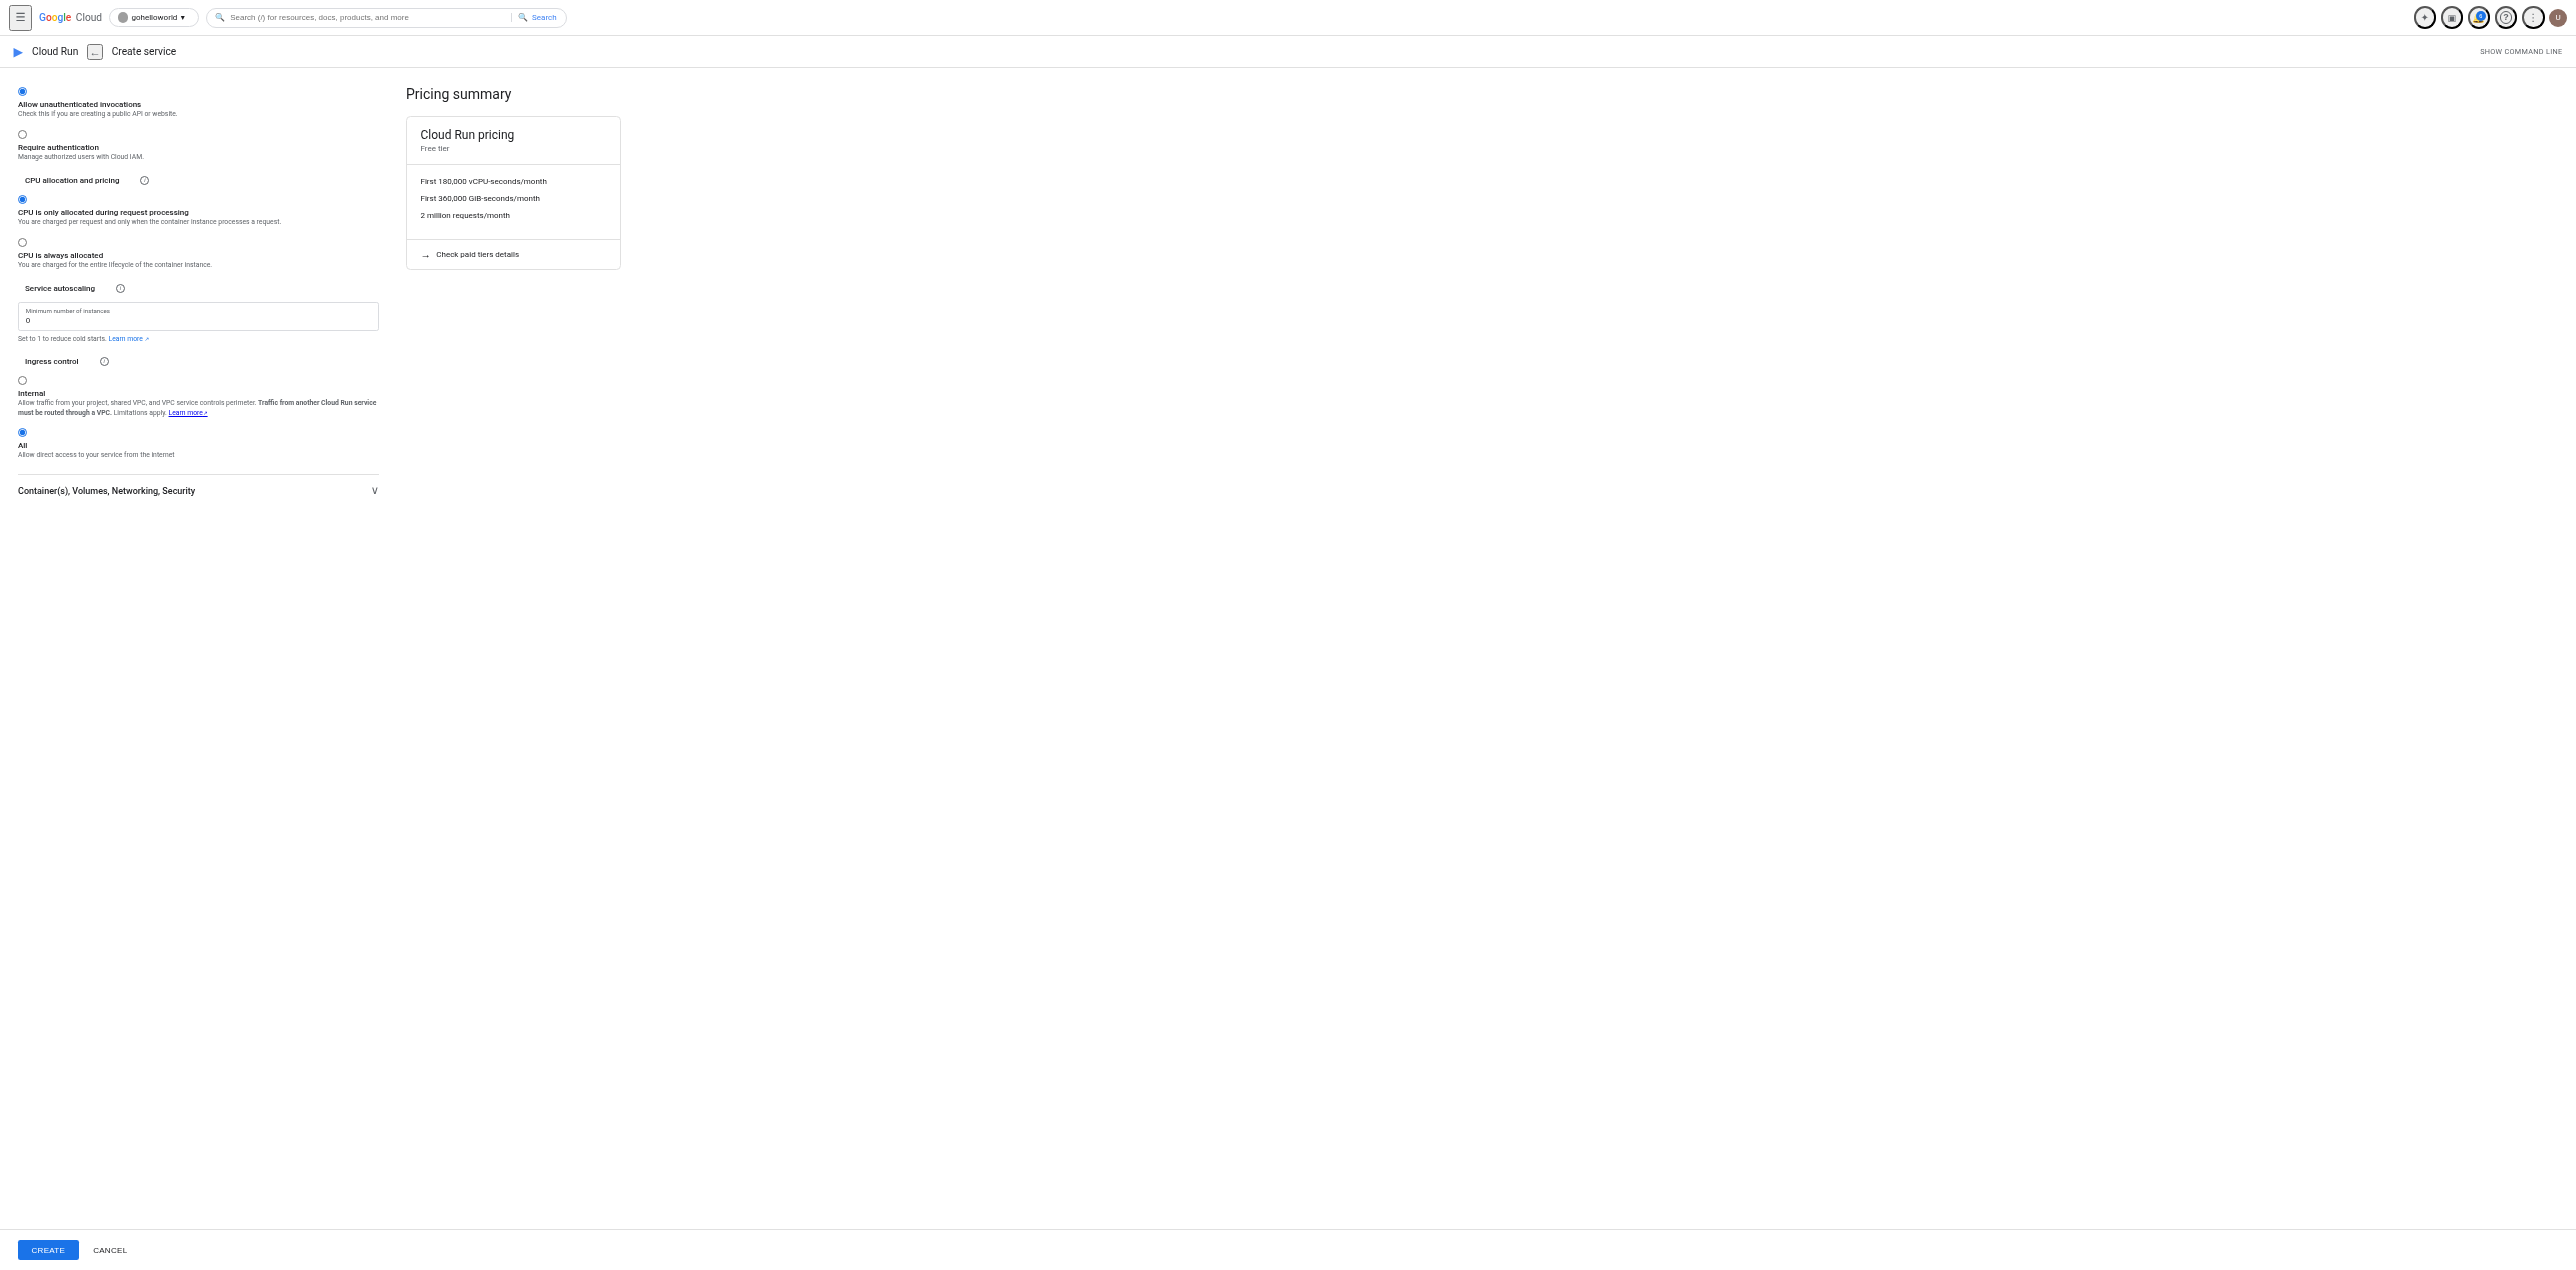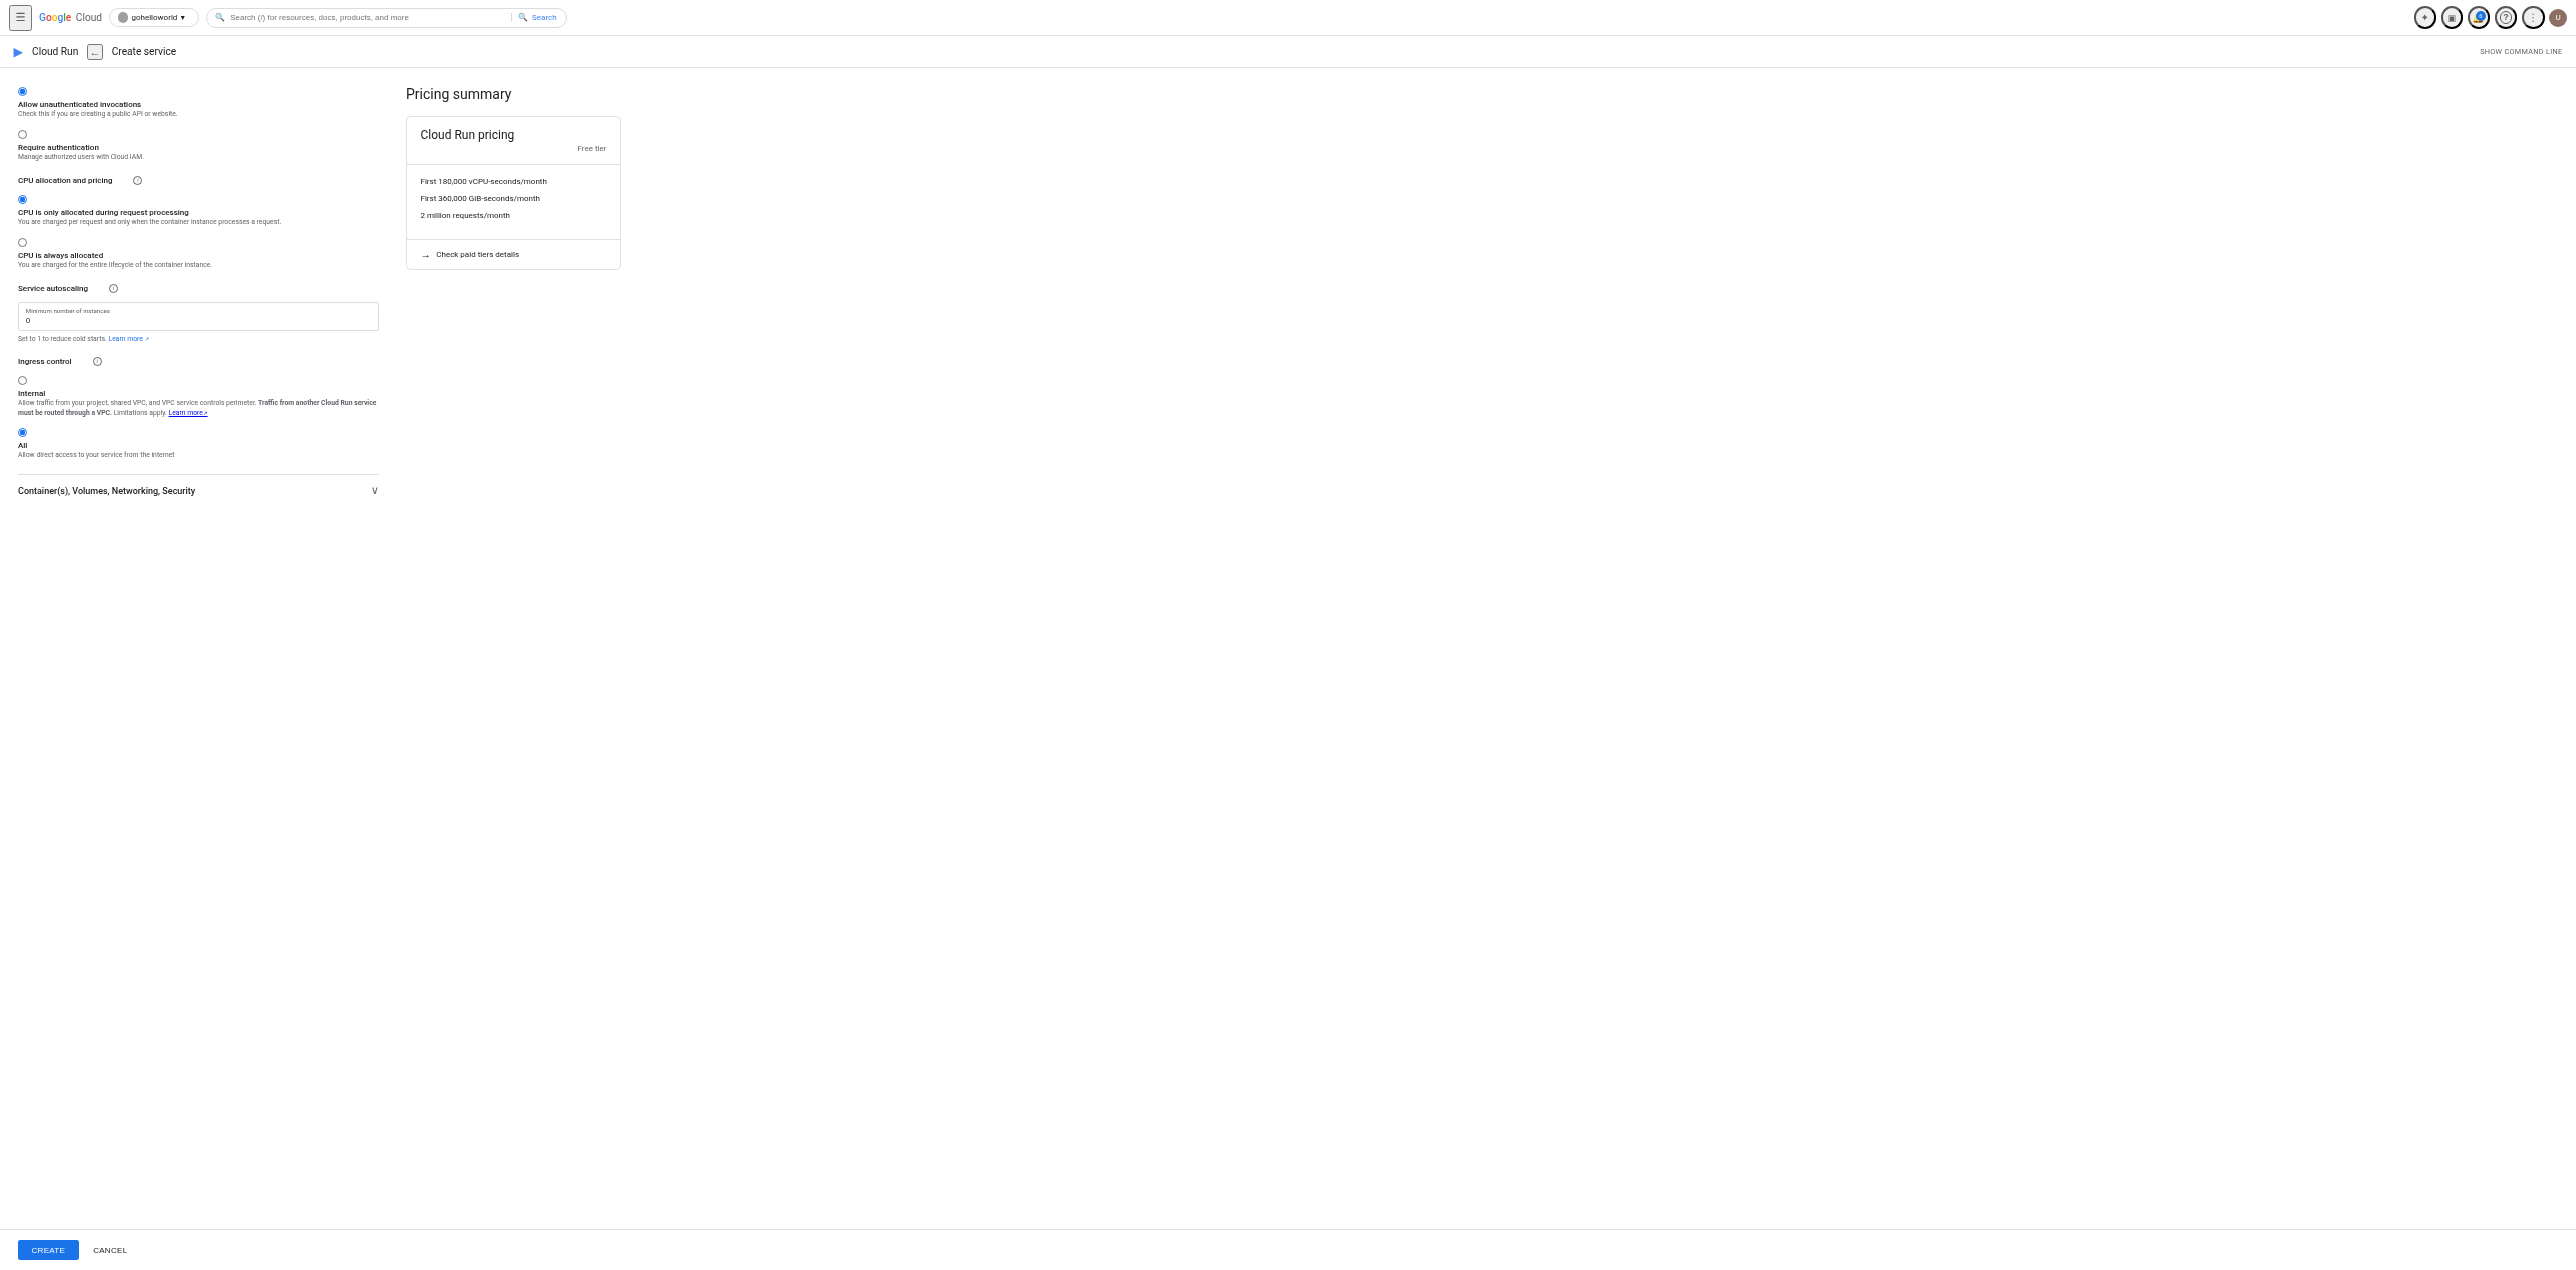--- a/index.html
+++ b/index.html
@@ -87,21 +87,21 @@
     
     .radio-group { margin-bottom: 13.5px; }
     .radio-item { display: flex; align-items: flex-start; gap: 4px; margin-bottom: 9px; flex-direction: column; }
     .radio-input { margin-top: 1.1px; accent-color: #1a73e8; width: 9px; height: 9px; cursor: pointer; flex-shrink: 0; }
     .radio-label { font-size: 8px; color: #202124; font-weight: 500; cursor: pointer; }
     .radio-desc { font-size: 6.8px; color: #5f6368; margin-top: 1.1px; line-height: 1.4; }
 
     .section-heading {
       font-size: 8px; font-weight: 500; color: #202124;
       margin-bottom: 9px; margin-top: 13.5px;
-      display: flex; align-items: flex-start; gap: 21px;
+      display: flex; align-items: flex-start; gap: 21px; margin-left: 7px;
     }
     .help-icon {
       width: 9px; height: 9px; border-radius: 50%; border: 0.6px solid #5f6368;
       display: inline-flex; align-items: center; justify-content: center;
       font-size: 5.6px; color: #5f6368; cursor: pointer; font-style: italic; font-weight: 400;
     }
 
     .text-field-wrapper {
       position: relative;
       border: 0.6px solid #dadce0; border-radius: 2.3px;
@@ -154,21 +154,21 @@
 
     
     .pricing-summary { }
     .pricing-title { font-size: 14px; font-weight: 400; color: #202124; margin-bottom: 13.5px; }
     .pricing-card {
       border: 0.6px solid #e0e0e0; border-radius: 4.5px;
       overflow: hidden;
     }
     .pricing-card-header { padding: 11.3px 13.5px; border-bottom: 0.6px solid #e0e0e0; }
     .pricing-card-header-title { font-size: 12px; font-weight: 400; color: #202124; margin-bottom: 2.3px; }
-    .pricing-card-header-sub { font-size: 8px; color: #5f6368; text-align: right; }
+    .pricing-card-header-sub { font-size: 8px; color: #5f6368; }
     .pricing-card-body { padding: 11.3px 13.5px; border-bottom: 0.6px solid #e0e0e0; }
     .pricing-item { font-size: 8px; color: #202124; margin-bottom: 8px; }
     .pricing-item:last-child { margin-bottom: 8px; }
     .pricing-card-footer { padding: 9px 13.5px; display: flex; align-items: center; gap: 5.6px; cursor: pointer; }
     .arrow-icon { font-size: 10.2px; color: #202124; }
     .check-paid-link { font-size: 8px; color: #202124; }
 
     
     .bold-text { font-weight: 700; }
   </style>

